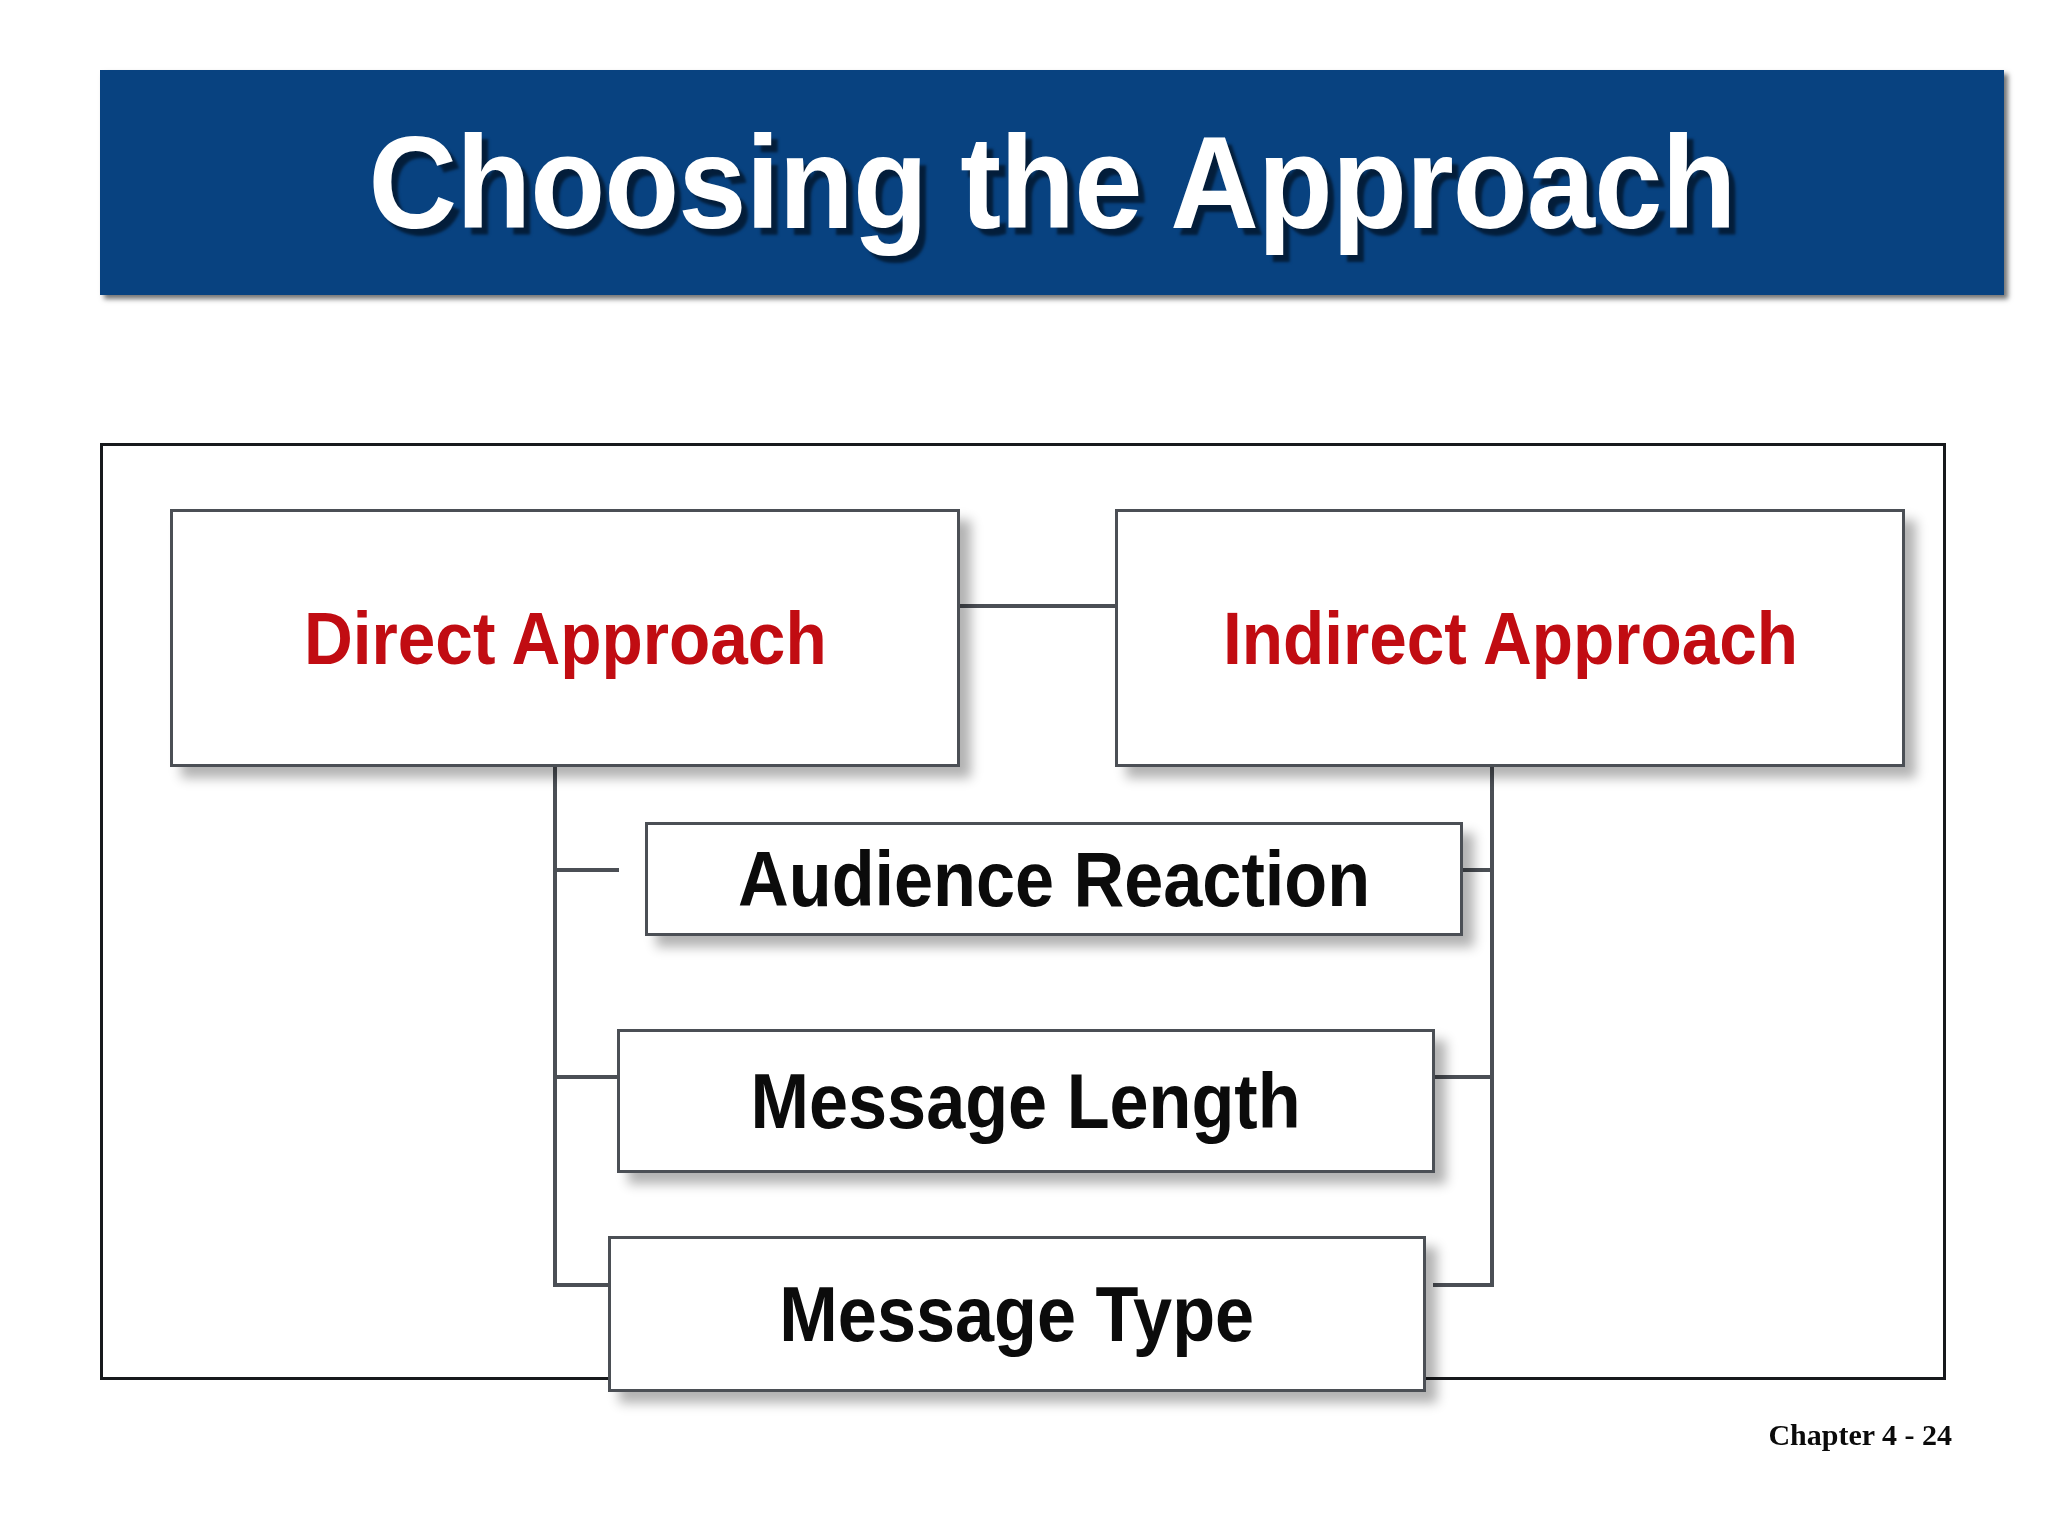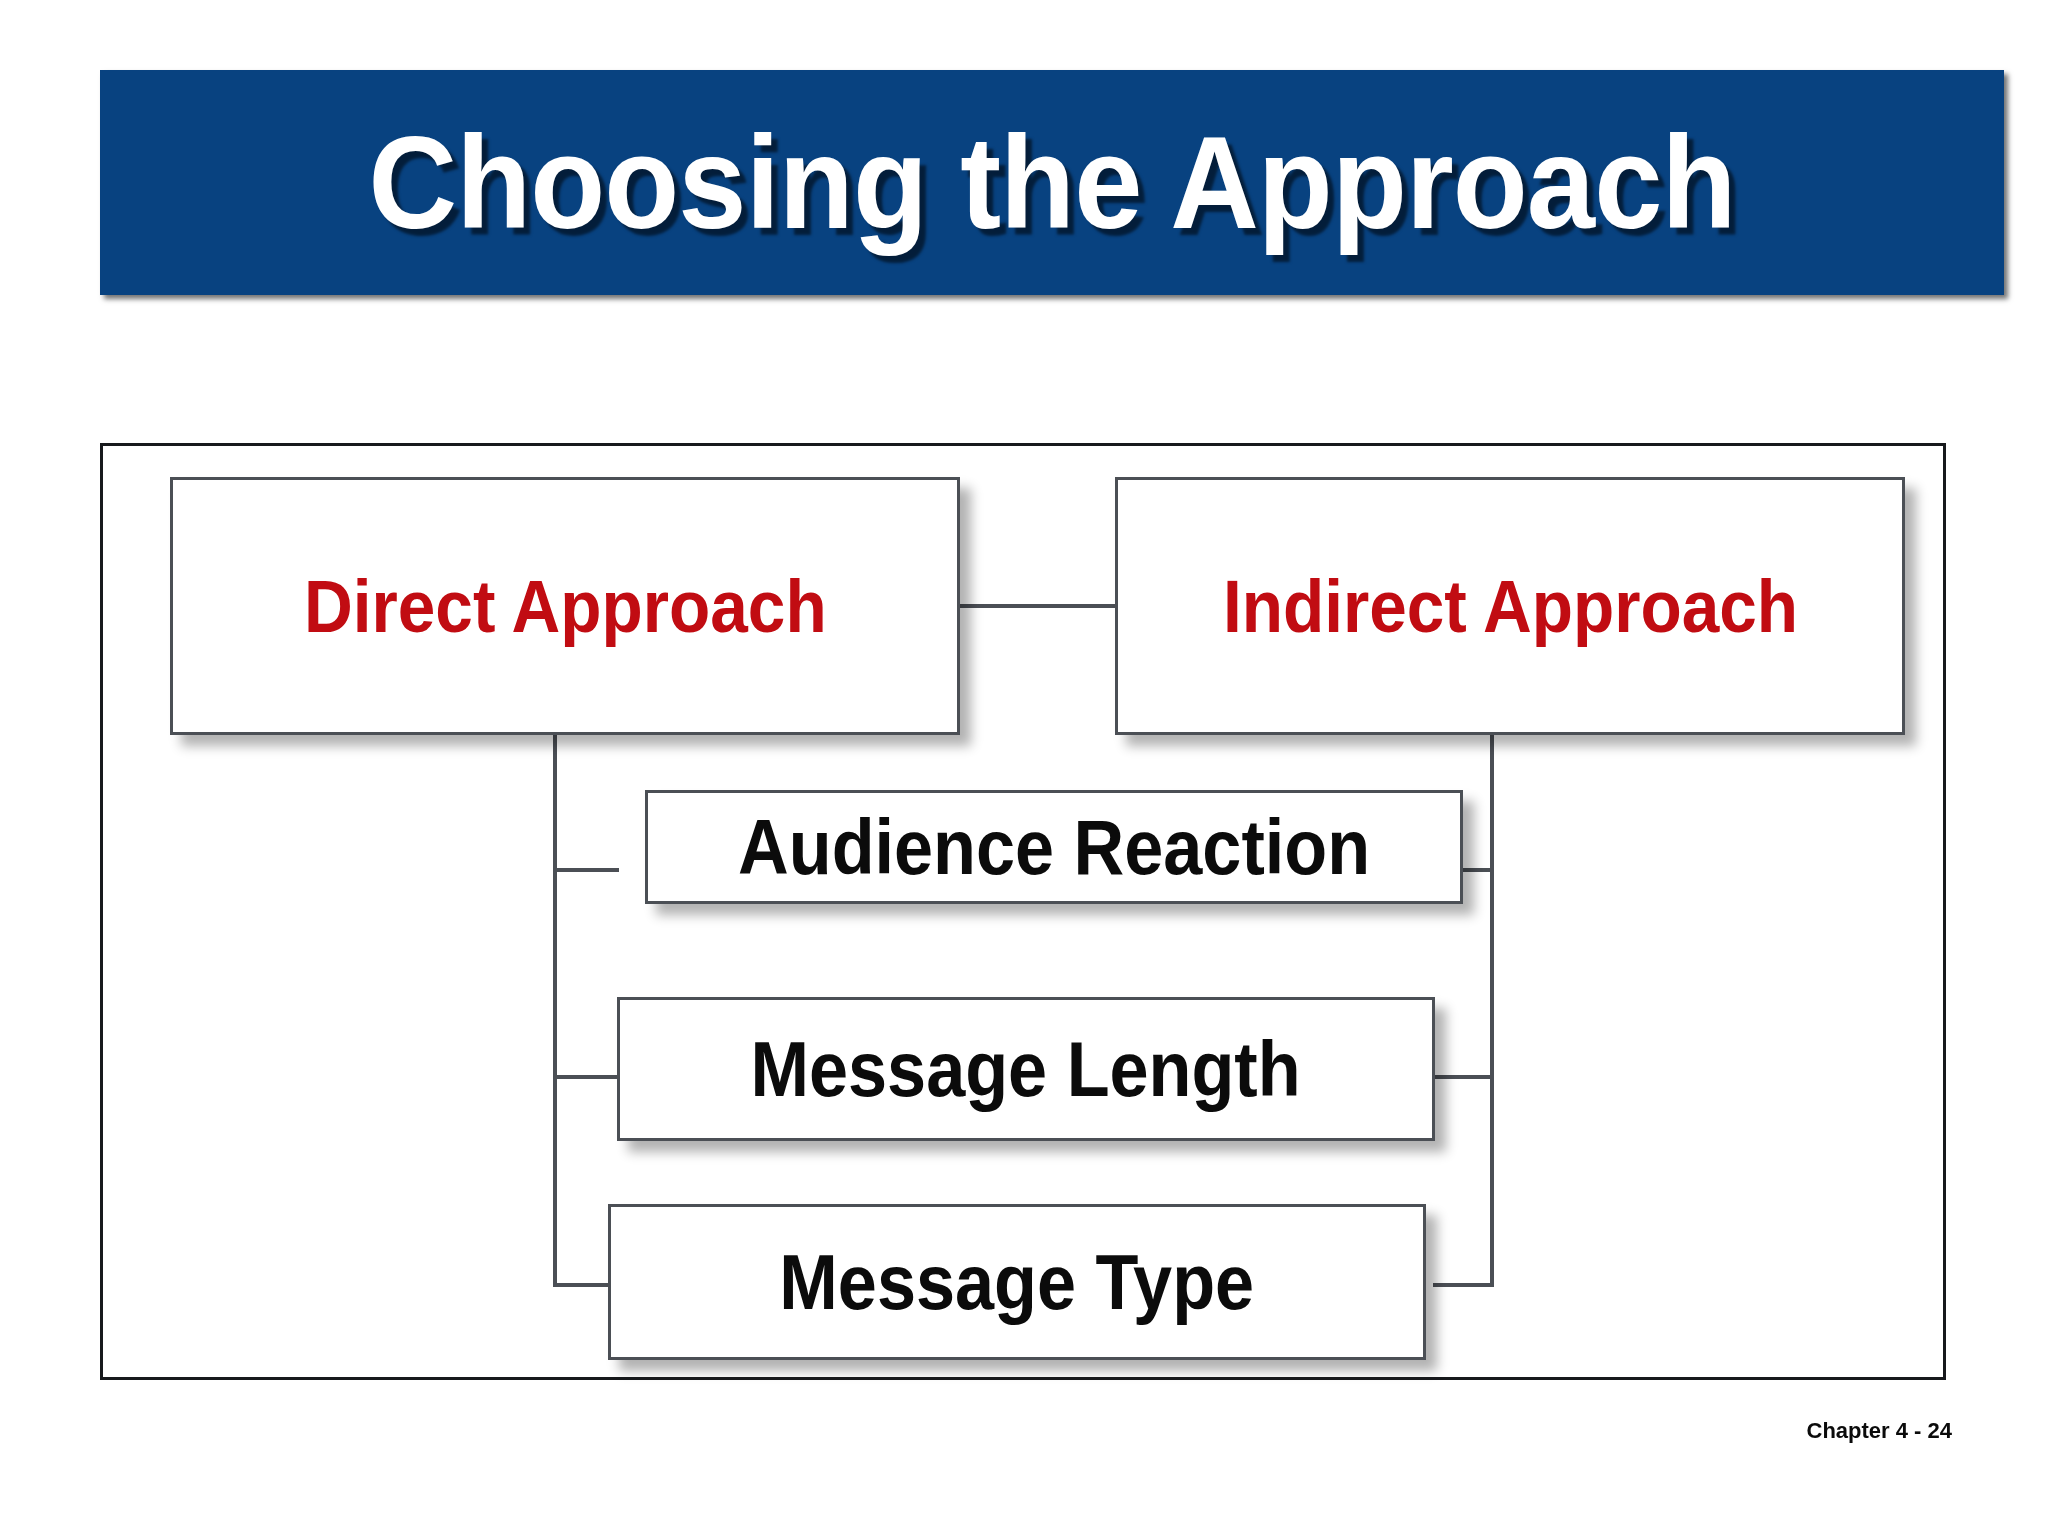--- a/index.html
+++ b/index.html
@@ -57,20 +57,21 @@
   .node {
     position: absolute;
     background: #ffffff;
     border: 3px solid #4b4f55;
     box-sizing: border-box;
     display: flex;
     align-items: center;
     justify-content: center;
     box-shadow: 11px 11px 11px rgba(0,0,0,0.30);
     z-index: 3;
+    margin-top: 32px;
   }
   .node-label {
     font-family: "Liberation Sans", sans-serif;
     font-weight: bold;
     white-space: nowrap;
     transform: scaleX(0.90);
   }
 
   
   #node-direct {
@@ -115,23 +116,23 @@
   
   #conn-right-stub-1 { left: 1433px; top: 868px;  width: 60px; height: 4px; }
   #conn-right-stub-2 { left: 1433px; top: 1075px; width: 60px; height: 4px; }
   #conn-right-stub-3 { left: 1433px; top: 1283px; width: 60px; height: 4px; }
 
   
   #footer-chapter {
     position: absolute;
     right: 96px;
     top: 1418px;
-    font-family: Liberation Sans, sans-serif;
+    font-family: Liberation Serif, serif;
     font-weight: bold;
-    font-size: 22px;
+    font-size: 30px;
     color: #0b0b0b;
     white-space: nowrap;
   }
 </style>
 </head>
 <body>
 
 <div id="title-banner">
   <span id="title-text">Choosing the Approach</span>
 </div>

